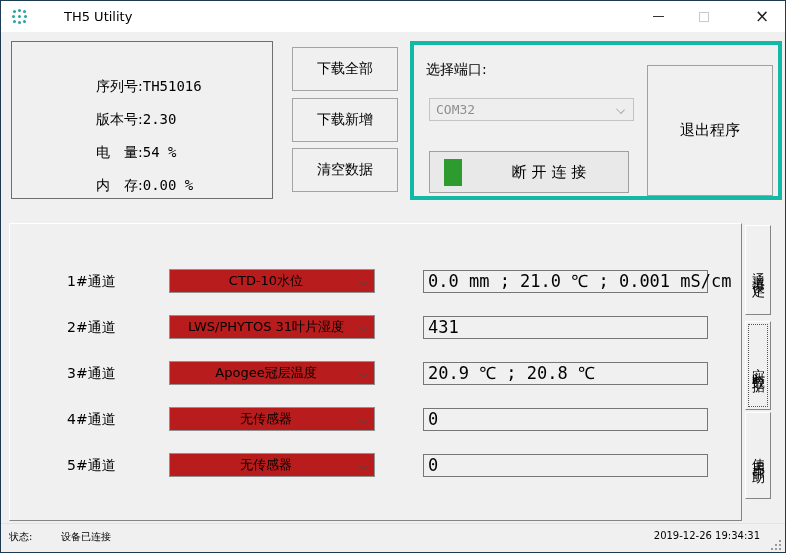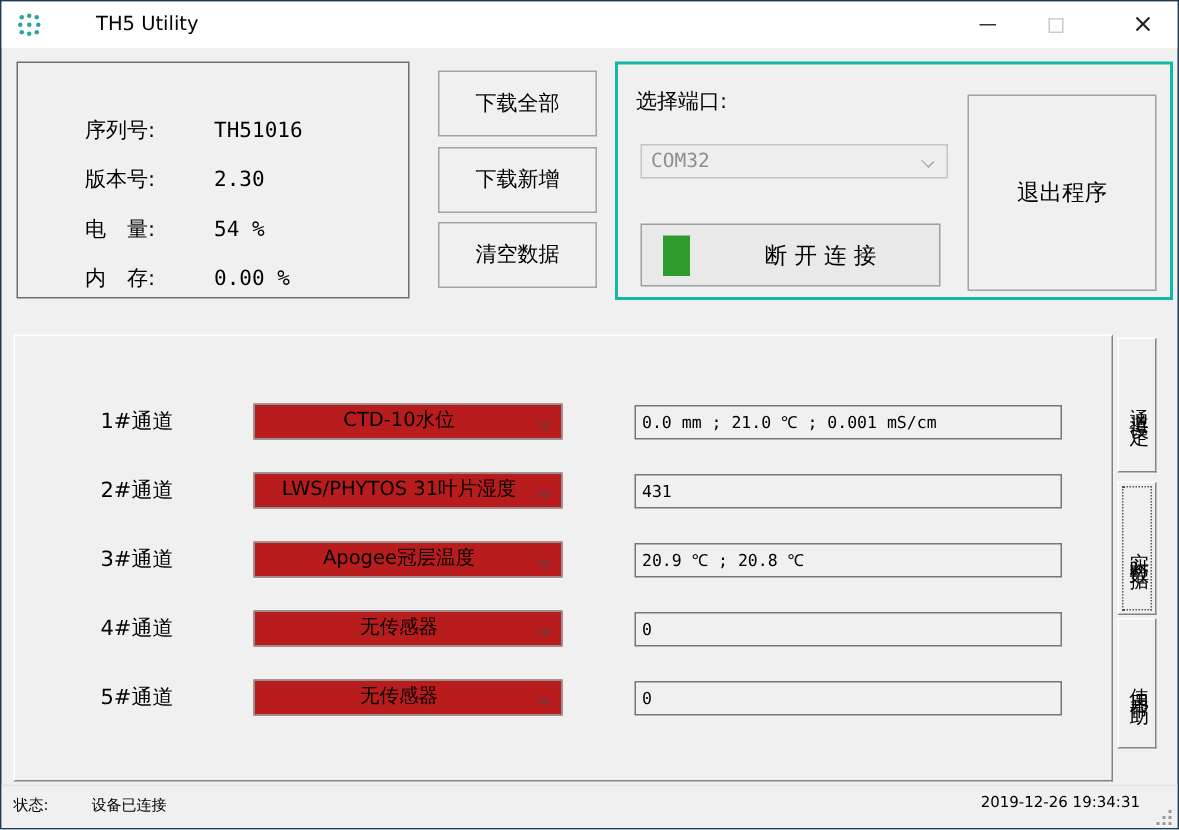--- a/index.html
+++ b/index.html
@@ -22,31 +22,31 @@
   .winbtn { position:absolute; top:0; width:46px; height:31px; display:flex; align-items:center; justify-content:center; }
   .btn-min { right:104px; } .btn-max { right:58px; } .btn-close { right:0; }
   .glyph-min { width:11px; height:0; border-top:1px solid #333; }
   .glyph-max { width:10px; height:10px; border:1px solid #c9c9c9; }
   .glyph-close { font-size:17px; color:#222; line-height:1; }
 
   
   .info-panel { position:absolute; left:10px; top:40px; width:262px; height:158px;
     border:1px solid #6e6e6e; background:#f0f0f0; }
   .info-row { position:absolute; left:18px; height:18px; font-size:14px; white-space:pre; }
-  .info-row .lbl { display:inline-block; width:86px; }
+  .info-row .lbl { display:inline-block; width:86px;text-align:right; }
   .info-row .val { font-family:"DejaVu Sans Mono","Liberation Mono",monospace; font-size:14px; }
   .ir0{top:20px;} .ir1{top:53px;} .ir2{top:86px;} .ir3{top:119px;}
 
   .action-btn { position:absolute; left:291px; width:106px; height:44px;
     background:#f0f0f0; border:1px solid #a3a3a3; font-size:14px;
     display:flex; align-items:center; justify-content:center; cursor:default; }
   .ab0{top:46px;} .ab1{top:97px;} .ab2{top:147px;}
 
   .conn-frame { position:absolute; left:409px; top:40px; width:372px; height:159px;
-    border:2px solid #14b8a6; }
+    border:4px solid #14b8a6; }
   .port-label { position:absolute; left:12px; top:16px; font-size:14px; }
   .combo { position:absolute; left:15px; top:53px; width:205px; height:23px;
     background:#eeeeee; border:1px solid #c4c4c4; font-size:13px; color:#8f8f8f;
     line-height:21px; padding-left:6px; }
   .combo .chev { position:absolute; right:9px; top:7px; width:7px; height:7px;
     border-right:1px solid #a8a8a8; border-bottom:1px solid #a8a8a8; transform:rotate(45deg) scaleY(0.8); }
   .disconnect-btn { position:absolute; left:15px; top:106px; width:200px; height:42px;
     background:#e9e9e9; border:1px solid #a0a0a0; }
   .led { position:absolute; left:14px; top:7px; width:18px; height:27px; background:#2e9b2e; }
   .disconnect-label { position:absolute; left:40px; right:0; top:0; height:40px;
@@ -59,21 +59,21 @@
   .main-panel { position:absolute; left:8px; top:222px; width:733px; height:298px; background:#f0f0f0;
     border-top:1px solid #ffffff; border-left:1px solid #ffffff;
     border-right:1px solid #848484; border-bottom:1px solid #848484; }
   .ch-label { position:absolute; left:57px; width:70px; height:24px; font-size:14px; line-height:24px; }
   .ch-select { position:absolute; left:159px; width:206px; height:24px;
     background:#b91c1c; border:1px solid #909090; font-size:13px; line-height:22px;
     text-align:center; padding:0 18px 0 6px; white-space:nowrap; overflow:hidden; }
   .ch-select .chev { position:absolute; right:8px; top:8px; width:7px; height:7px;
     border-right:1px solid #4a4a4a; border-bottom:1px solid #4a4a4a; transform:rotate(45deg) scaleY(0.8); }
   .ch-value { position:absolute; left:413px; width:285px; height:23px;
-    background:#f0f0f0; border:1px solid #767676; font-size:11px; line-height:21px;
+    background:#f0f0f0; border:1px solid #767676; font-size:17px; line-height:21px;
     padding-left:4px; white-space:pre; font-family:"DejaVu Sans Mono","Liberation Mono",monospace; }
   .r0 .ch-select{top:45px;} .r0 .ch-value{top:46px;} .r0 .ch-label{top:45px;}
   .r1 .ch-select{top:91px;} .r1 .ch-value{top:92px;} .r1 .ch-label{top:91px;}
   .r2 .ch-select{top:137px;} .r2 .ch-value{top:138px;} .r2 .ch-label{top:137px;}
   .r3 .ch-select{top:183px;} .r3 .ch-value{top:184px;} .r3 .ch-label{top:183px;}
   .r4 .ch-select{top:229px;} .r4 .ch-value{top:230px;} .r4 .ch-label{top:229px;}
 
   
   .vtab { position:absolute; left:744px; width:26px; background:#f0f0f0;
     border-top:1px solid #ffffff; border-left:1px solid #ffffff;

